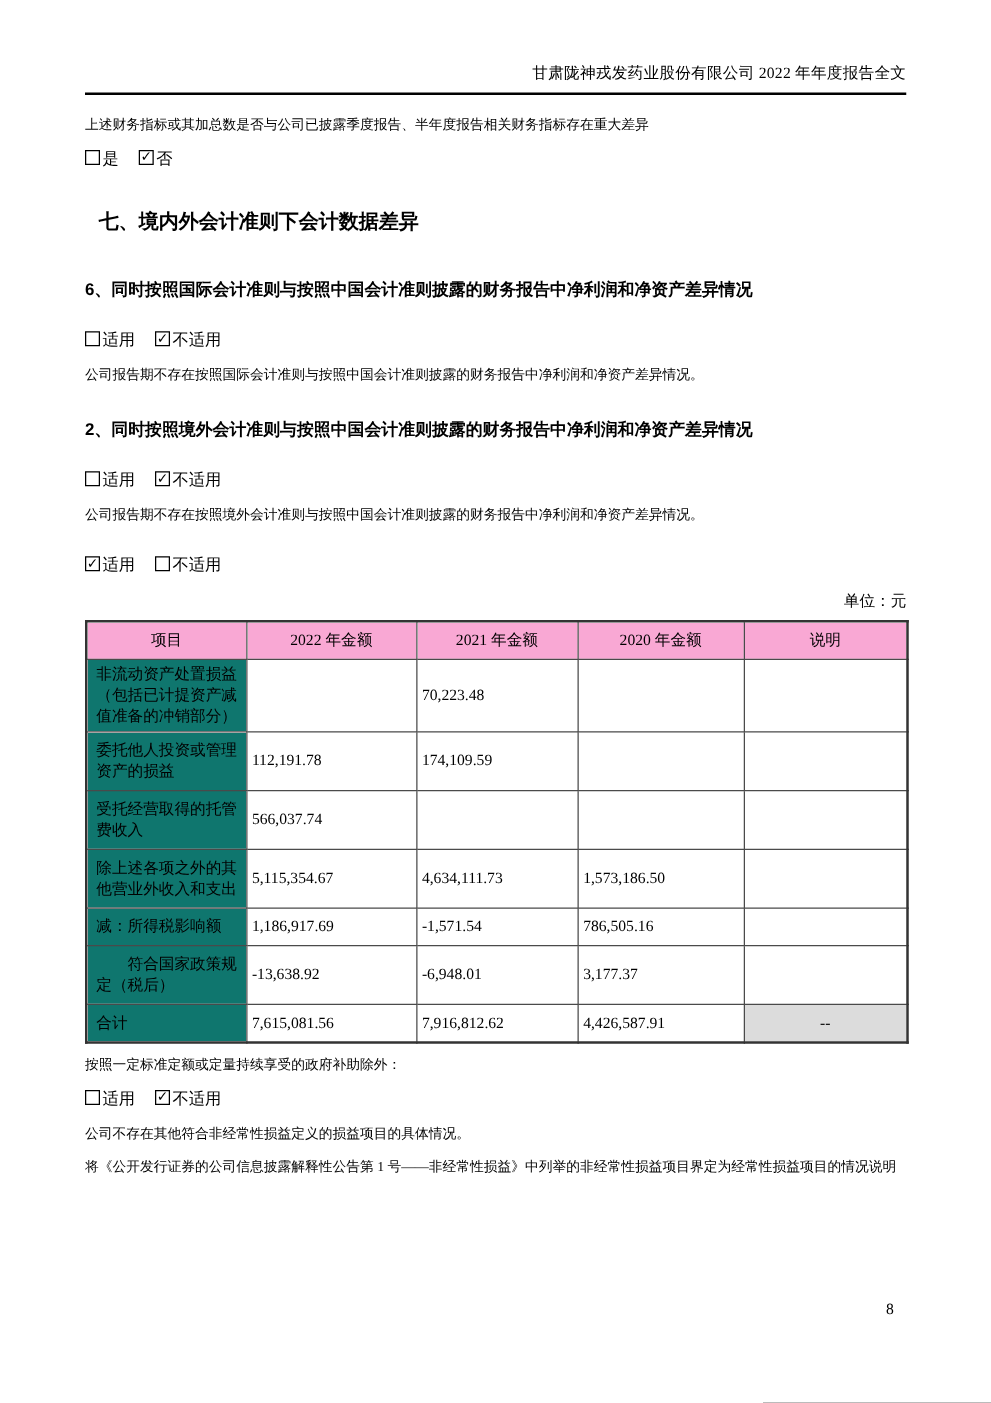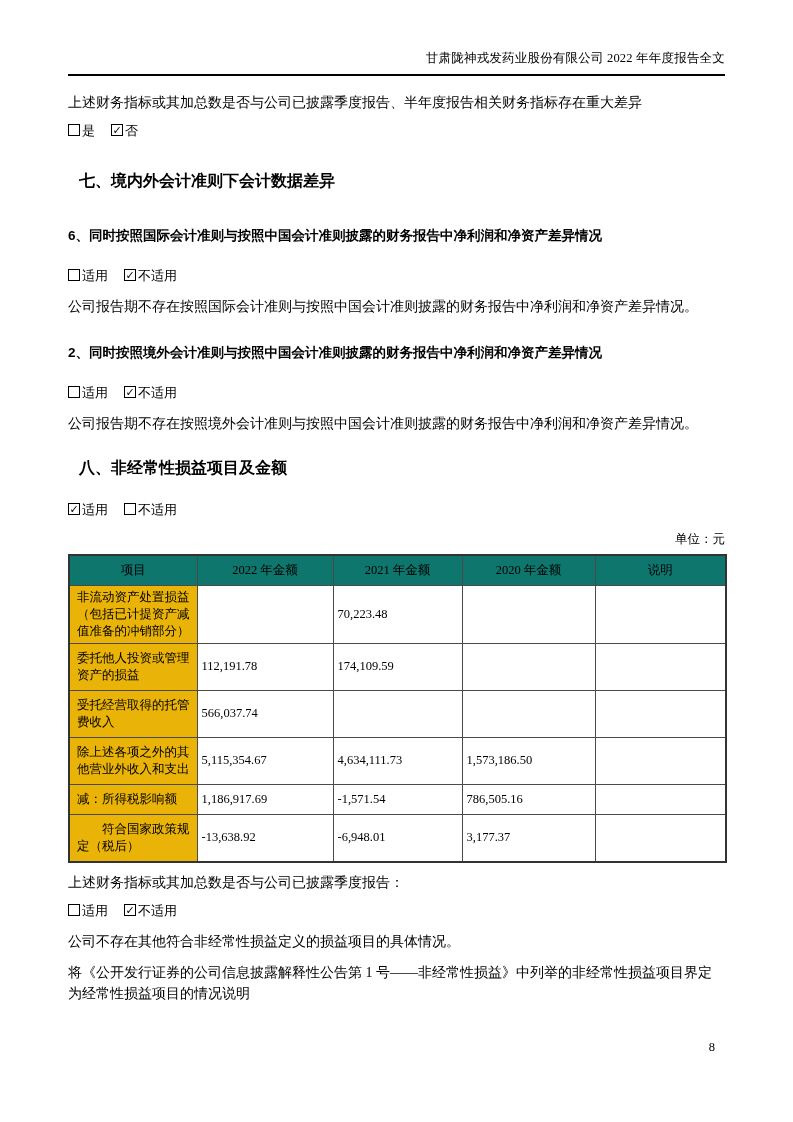--- a/index.html
+++ b/index.html
@@ -18,21 +18,21 @@
   
   .doc-header {
     padding-top: 50px;
     padding-bottom: 7px;
     text-align: right;
     font-size: 12.5px;
     letter-spacing: 0.2px;
     border-bottom: 2px solid #000;
   }
   
-  .para { font-size: 14px; line-height: 1.45; margin: 0; }
+  .para { font-size: 11px; line-height: 1.45; margin: 0; }
   .p1        { margin-top: 17px; }
   .after-cb  { margin-top: 12px; }
   .h-major {
     font-size: 16px; font-weight: bold; margin: 11px;
     font-family: "Liberation Sans", "DejaVu Sans", sans-serif;
   }
   .h7 { margin-top: 31px; }
   .h8 { margin-top: 24px; }
   .h-sub {
     font-size: 13.5px; font-weight: bold; margin: 0;
@@ -66,27 +66,27 @@
     border: 2px solid #333;
   }
   table.fin th, table.fin td {
     border: 1px solid #4a4a4a;
     line-height: 1.36;
     padding: 3px 4px;
     vertical-align: middle;
     overflow: hidden;
   }
   table.fin th {
-    background: #0f766e;
+    background: #f9a8d4;
     font-weight: normal;
     text-align: center;
     padding: 6px 2px;
   }
   table.fin td.c-item {
-    background: #eab308;
+    background: #0f766e;
     text-align: left;
     padding-left: 7px;
     padding-right: 4px;
   }
   table.fin td.c-num  { text-align: left; padding-right: 14px; }
   table.fin td.c-note { text-align: center; }
   table.fin td.indent2 { text-indent: 2em; }
   table.fin tr.total-row td.c-note { background: #dcdcdc; }
   table.fin td.pad-tall { padding-top: 6px; padding-bottom: 6px; margin-left: 25px; }
   
@@ -121,21 +121,20 @@
   <p class="para after-cb">公司报告期不存在按照国际会计准则与按照中国会计准则披露的财务报告中净利润和净资产差异情况。</p>
 
   <h3 class="h-sub s2">2、同时按照境外会计准则与按照中国会计准则披露的财务报告中净利润和净资产差异情况</h3>
 
   <div class="cb-row">
     <span class="cb-option"><span class="cb-box"></span><span>适用</span></span><span class="cb-option"><span class="cb-box">✓</span><span>不适用</span></span>
   </div>
 
   <p class="para after-cb">公司报告期不存在按照境外会计准则与按照中国会计准则披露的财务报告中净利润和净资产差异情况。</p>
 
-  <h2 class="h-major h8">八、非经常性损益项目及金额</h2>
 
   <div class="cb-row">
     <span class="cb-option"><span class="cb-box">✓</span><span>适用</span></span><span class="cb-option"><span class="cb-box"></span><span>不适用</span></span>
   </div>
 
   <div class="unit-line">单位：元</div>
 
   <table class="fin">
     <colgroup>
       <col style="width:128px">
@@ -189,24 +188,31 @@
         <td class="c-num">786,505.16</td>
         <td class="c-note"></td>
       </tr>
       <tr>
         <td class="c-item indent2 pad-tall">符合国家政策规定（税后）</td>
         <td class="c-num">-13,638.92</td>
         <td class="c-num">-6,948.01</td>
         <td class="c-num">3,177.37</td>
         <td class="c-note"></td>
       </tr>
+      <tr class="total-row">
+        <td class="c-item pad-tall">合计</td>
+        <td class="c-num">7,615,081.56</td>
+        <td class="c-num">7,916,812.62</td>
+        <td class="c-num">4,426,587.91</td>
+        <td class="c-note">--</td>
+      </tr>
     </tbody>
   </table>
 
-  <p class="para" style="margin-top:10px">上述财务指标或其加总数是否与公司已披露季度报告：</p>
+  <p class="para" style="margin-top:10px">按照一定标准定额或定量持续享受的政府补助除外：</p>
 
   <div class="cb-row tight">
     <span class="cb-option"><span class="cb-box"></span><span>适用</span></span><span class="cb-option"><span class="cb-box">✓</span><span>不适用</span></span>
   </div>
 
   <p class="para after-cb">公司不存在其他符合非经常性损益定义的损益项目的具体情况。</p>
 
   <p class="para" style="margin-top:11px">将《公开发行证券的公司信息披露解释性公告第 1 号——非经常性损益》中列举的非经常性损益项目界定为经常性损益项目的情况说明</p>
 
   <div class="page-num">8</div>

